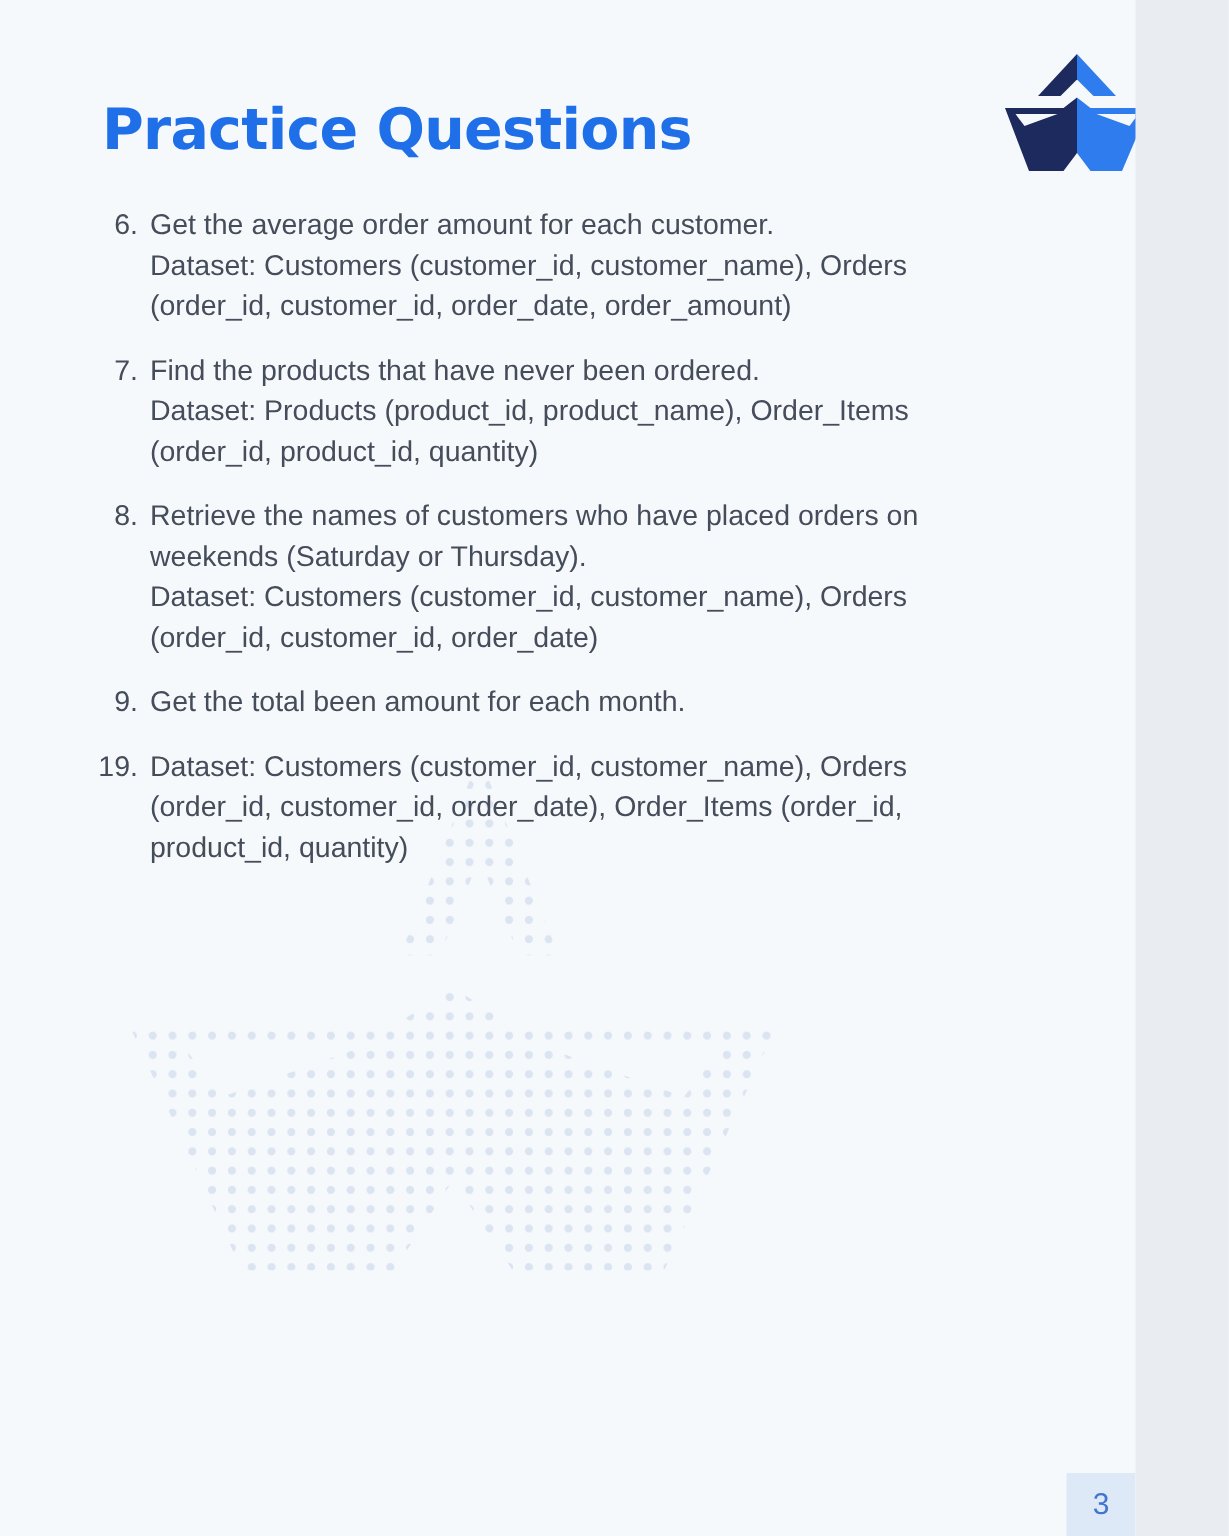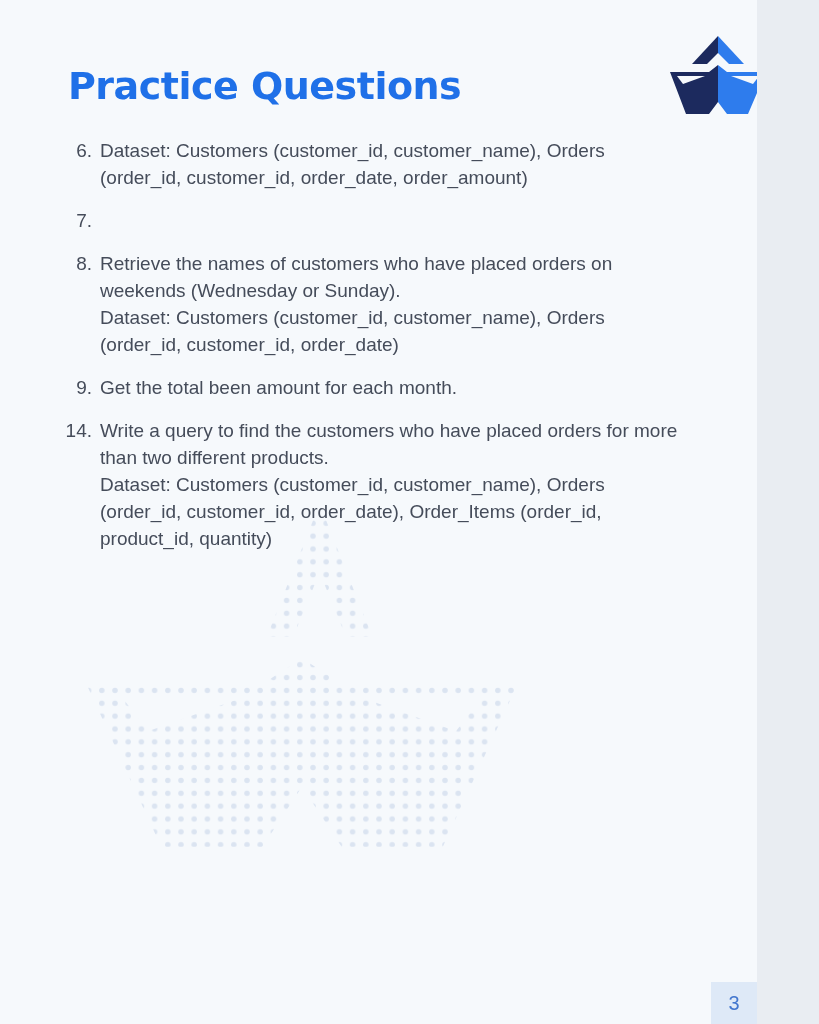--- a/index.html
+++ b/index.html
@@ -96,47 +96,51 @@
 
     <polygon class="bg-fill" points="9,42 37,42 15,50"></polygon>
     <polygon class="bg-fill" points="63,42 91,42 85,50"></polygon>
   </svg>
 
   <main class="questions-list">
 
       <div class="question">
         <div class="q-num">6.</div>
         <div class="q-body">
+          <div class="q-text">Get the average order amount for each customer.</div>
           <div class="q-dataset">Dataset: Customers (customer_id, customer_name), Orders (order_id, customer_id, order_date, order_amount)</div>
         </div>
       </div>
 
       <div class="question">
         <div class="q-num">7.</div>
+        <div class="q-body">
+          <div class="q-text">Find the products that have never been ordered.</div>
+          <div class="q-dataset">Dataset: Products (product_id, product_name), Order_Items (order_id, product_id, quantity)</div>
+        </div>
       </div>
 
       <div class="question">
         <div class="q-num">8.</div>
         <div class="q-body">
-          <div class="q-text">Retrieve the names of customers who have placed orders on weekends (Wednesday or Sunday).</div>
+          <div class="q-text">Retrieve the names of customers who have placed orders on weekends (Saturday or Thursday).</div>
           <div class="q-dataset">Dataset: Customers (customer_id, customer_name), Orders (order_id, customer_id, order_date)</div>
         </div>
       </div>
 
       <div class="question">
         <div class="q-num">9.</div>
         <div class="q-body">
           <div class="q-text">Get the total been amount for each month.</div>
         </div>
       </div>
 
       <div class="question">
-        <div class="q-num">14.</div>
+        <div class="q-num">19.</div>
         <div class="q-body">
-          <div class="q-text">Write a query to find the customers who have placed orders for more than two different products.</div>
           <div class="q-dataset">Dataset: Customers (customer_id, customer_name), Orders (order_id, customer_id, order_date), Order_Items (order_id, product_id, quantity)</div>
         </div>
       </div>
     </main>
 
   <div class="page-number-badge">
     <span>3</span>
   </div>
 
 </div>

